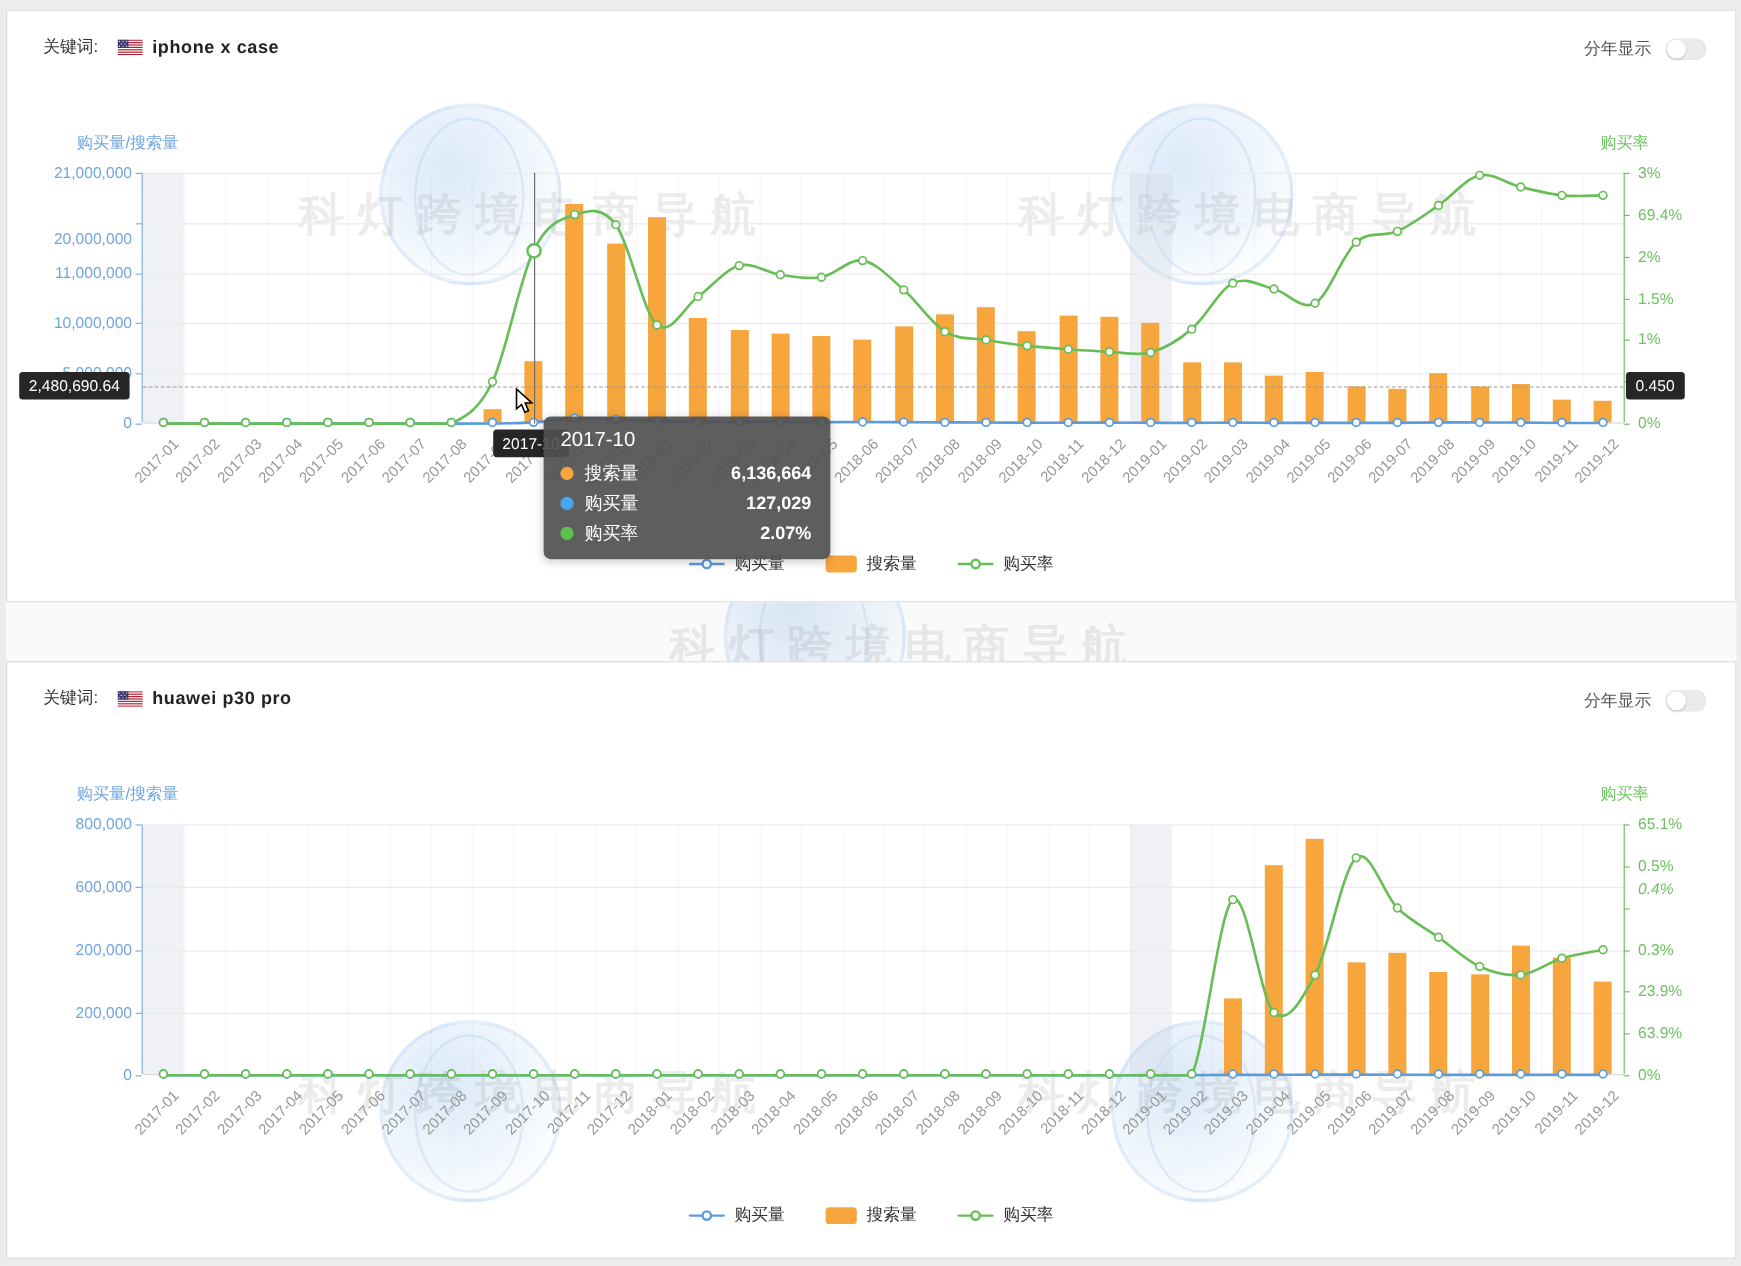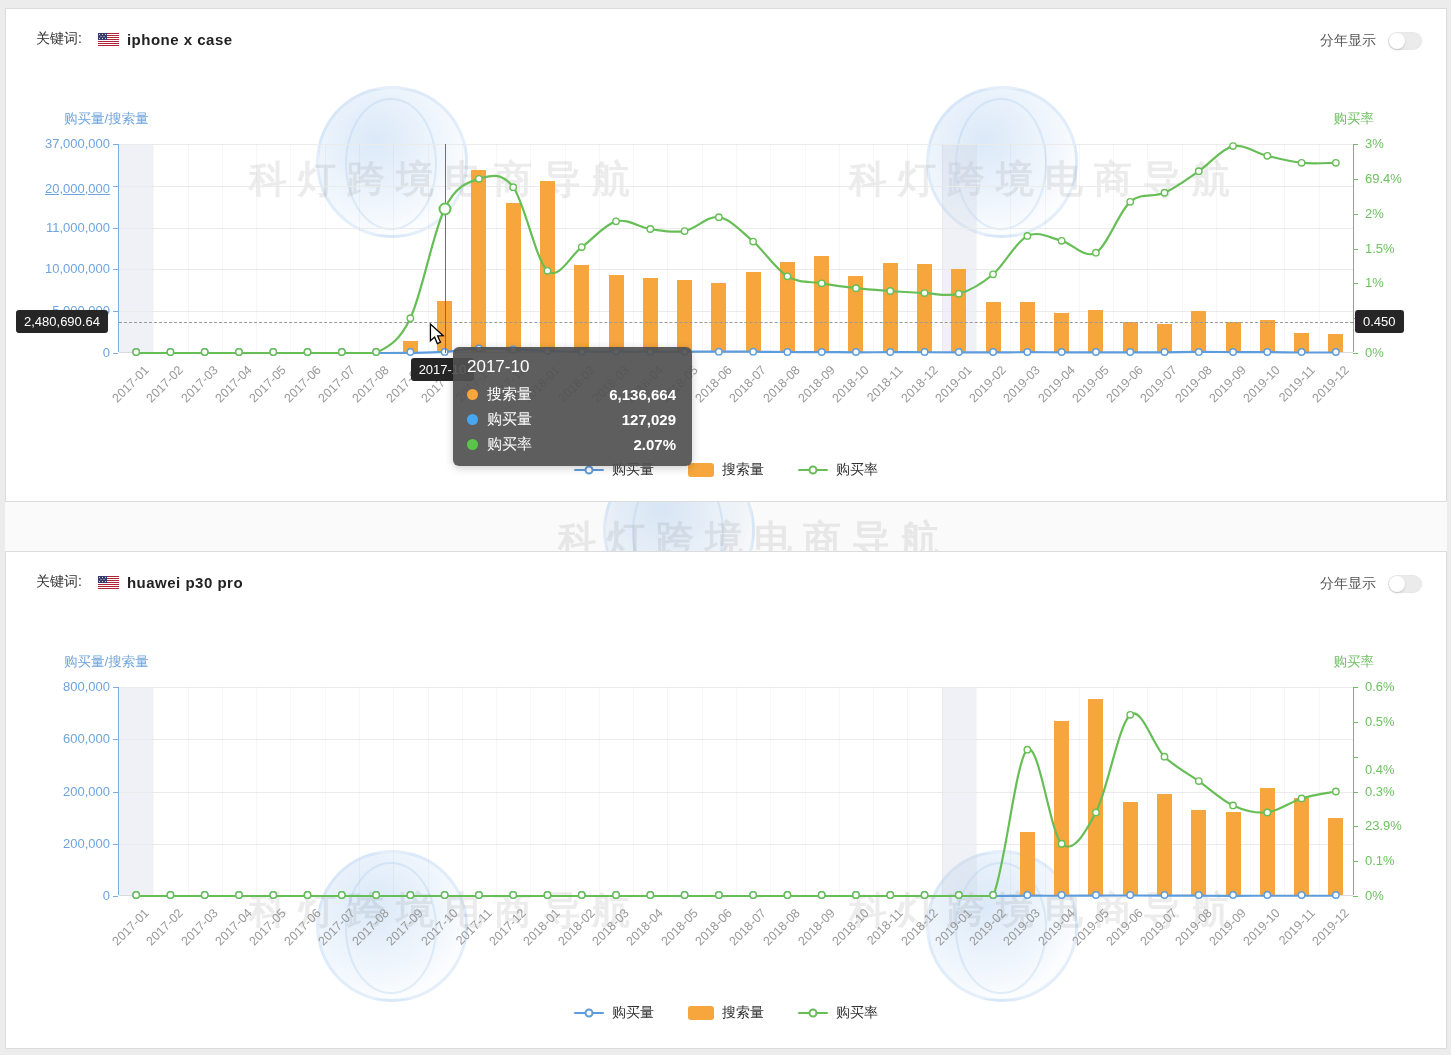--- a/index.html
+++ b/index.html
@@ -395,23 +395,23 @@
           <span class="lg-bar" style="background: rgb(246, 166, 60);"></span>
           <span class="lg-text">搜索量</span>
         </div>
         <div class="legend-item">
           <span class="lg-line" style="background: rgb(103, 190, 86);">
             <span class="lg-ring" style="border-color: rgb(103, 190, 86);"></span>
           </span>
           <span class="lg-text">购买率</span>
         </div>
       </div>
-  <div class="ytick left" style="top: 127px;">37,000,000</div>
+  <div class="ytick left" style="top: 127px;">21,000,000</div>
       <div class="tickmark left" style="top: 135px;"></div>
-      <div class="ytick left" style="top: 172px; text-decoration: underline;">20,000,000</div>
+      <div class="ytick left" style="top: 182px;">20,000,000</div>
       <div class="tickmark left" style="top: 176.8px;"></div>
       <div class="ytick left" style="top: 210.6px;">11,000,000</div>
       <div class="tickmark left" style="top: 218.6px;"></div>
       <div class="ytick left" style="top: 252.4px;">10,000,000</div>
       <div class="tickmark left" style="top: 260.4px;"></div>
       <div class="ytick left" style="top: 294.2px;">5,000,000</div>
       <div class="tickmark left" style="top: 302.2px;"></div>
       <div class="ytick left" style="top: 336px;">0</div>
       <div class="tickmark left" style="top: 344px;"></div>
       <div class="ytick right" style="top: 127px;">3%</div>
@@ -669,29 +669,29 @@
   <div class="ytick left" style="top: 127px;">800,000</div>
       <div class="tickmark left" style="top: 135px;"></div>
       <div class="ytick left" style="top: 179.25px;">600,000</div>
       <div class="tickmark left" style="top: 187.25px;"></div>
       <div class="ytick left" style="top: 231.5px;">200,000</div>
       <div class="tickmark left" style="top: 239.5px;"></div>
       <div class="ytick left" style="top: 283.75px;">200,000</div>
       <div class="tickmark left" style="top: 291.75px;"></div>
       <div class="ytick left" style="top: 336px;">0</div>
       <div class="tickmark left" style="top: 344px;"></div>
-      <div class="ytick right" style="top: 127px;">0.6%</div>
+      <div class="ytick right" style="top: 127px;">65.1%</div>
       <div class="tickmark right" style="top: 135px;"></div>
       <div class="ytick right" style="top: 161.833px;">0.5%</div>
       <div class="tickmark right" style="top: 169.833px;"></div>
-      <div class="ytick right" style="top: 210px;">0.4%</div>
+      <div class="ytick right" style="top: 181px; font-style: italic;">0.4%</div>
       <div class="tickmark right" style="top: 204.667px;"></div>
       <div class="ytick right" style="top: 231.5px;">0.3%</div>
       <div class="tickmark right" style="top: 239.5px;"></div>
       <div class="ytick right" style="top: 266.333px;">23.9%</div>
       <div class="tickmark right" style="top: 274.333px;"></div>
-      <div class="ytick right" style="top: 301.167px;">0.1%</div>
+      <div class="ytick right" style="top: 301.167px;">63.9%</div>
       <div class="tickmark right" style="top: 309.167px;"></div>
       <div class="ytick right" style="top: 336px;">0%</div>
       <div class="tickmark right" style="top: 344px;"></div>
     </div>
 
 </div>
 
 </body></html>

